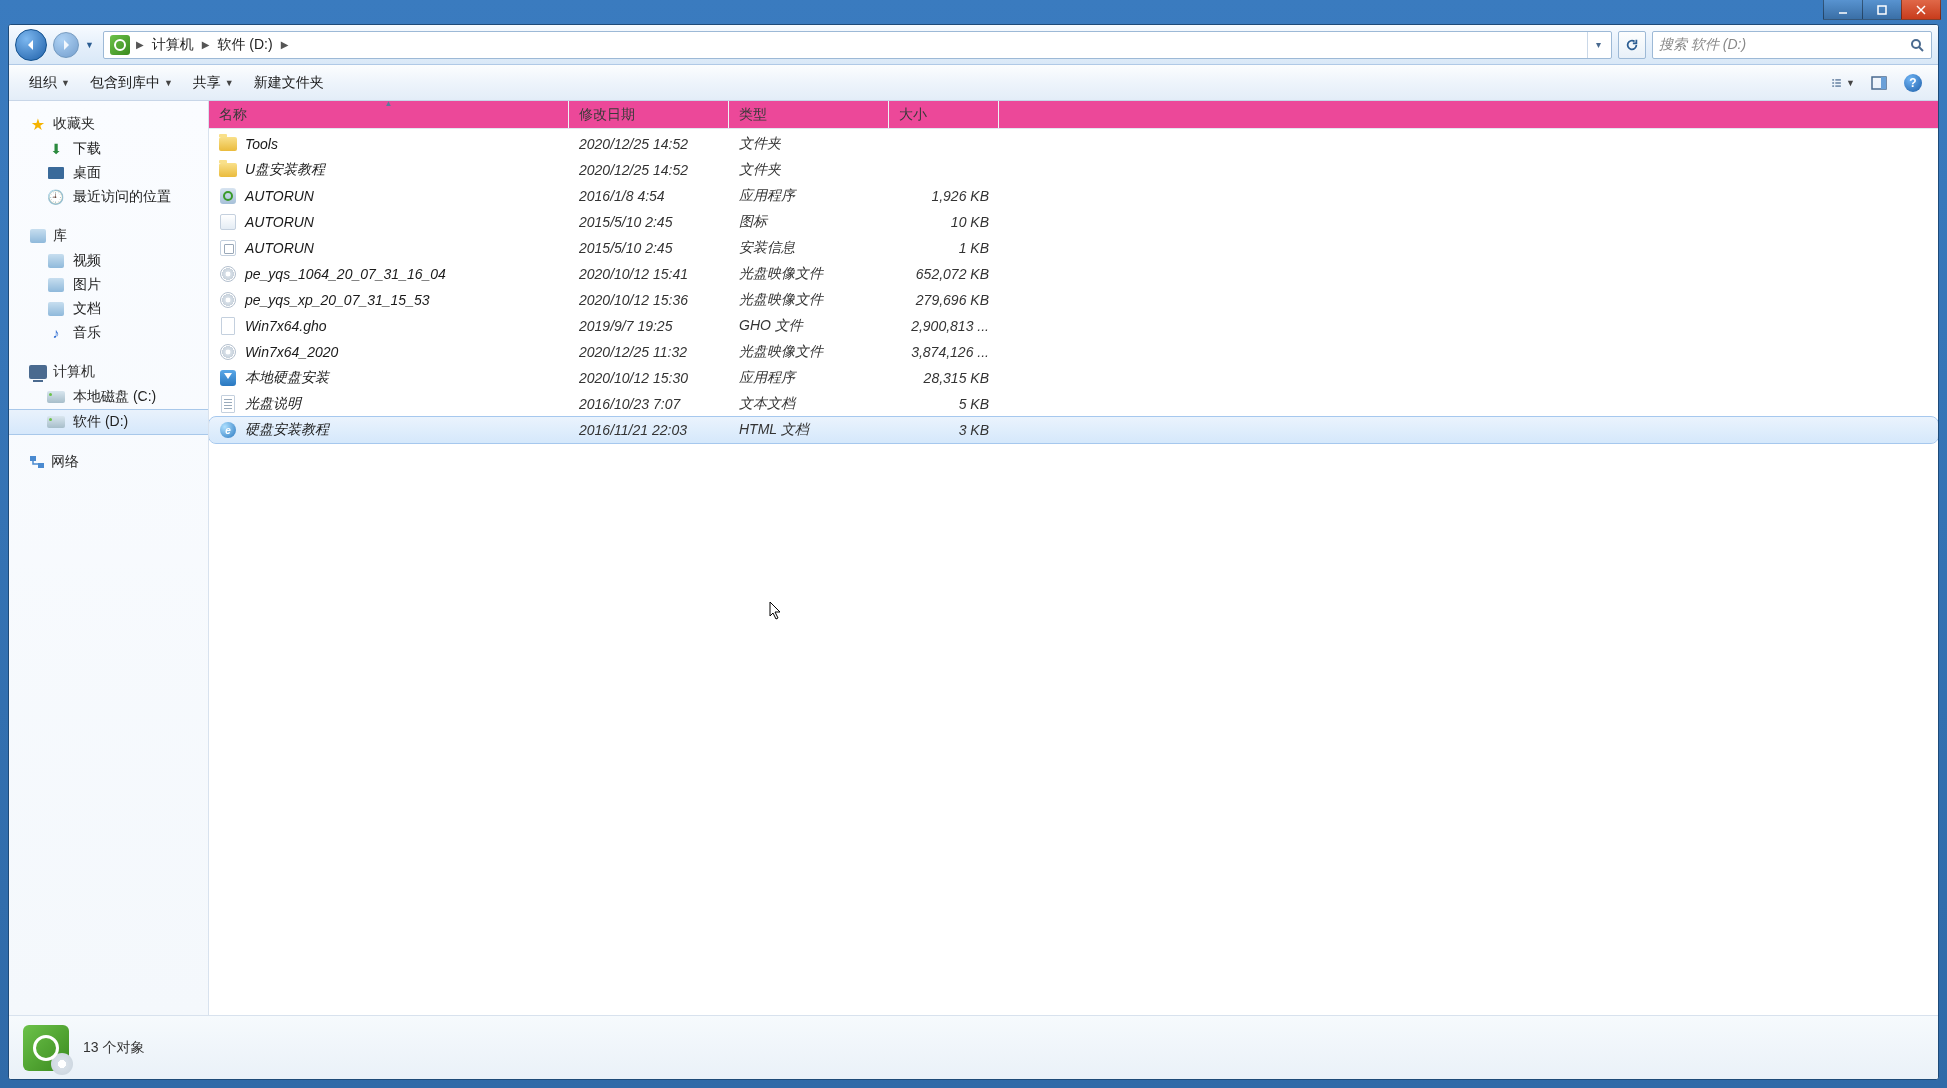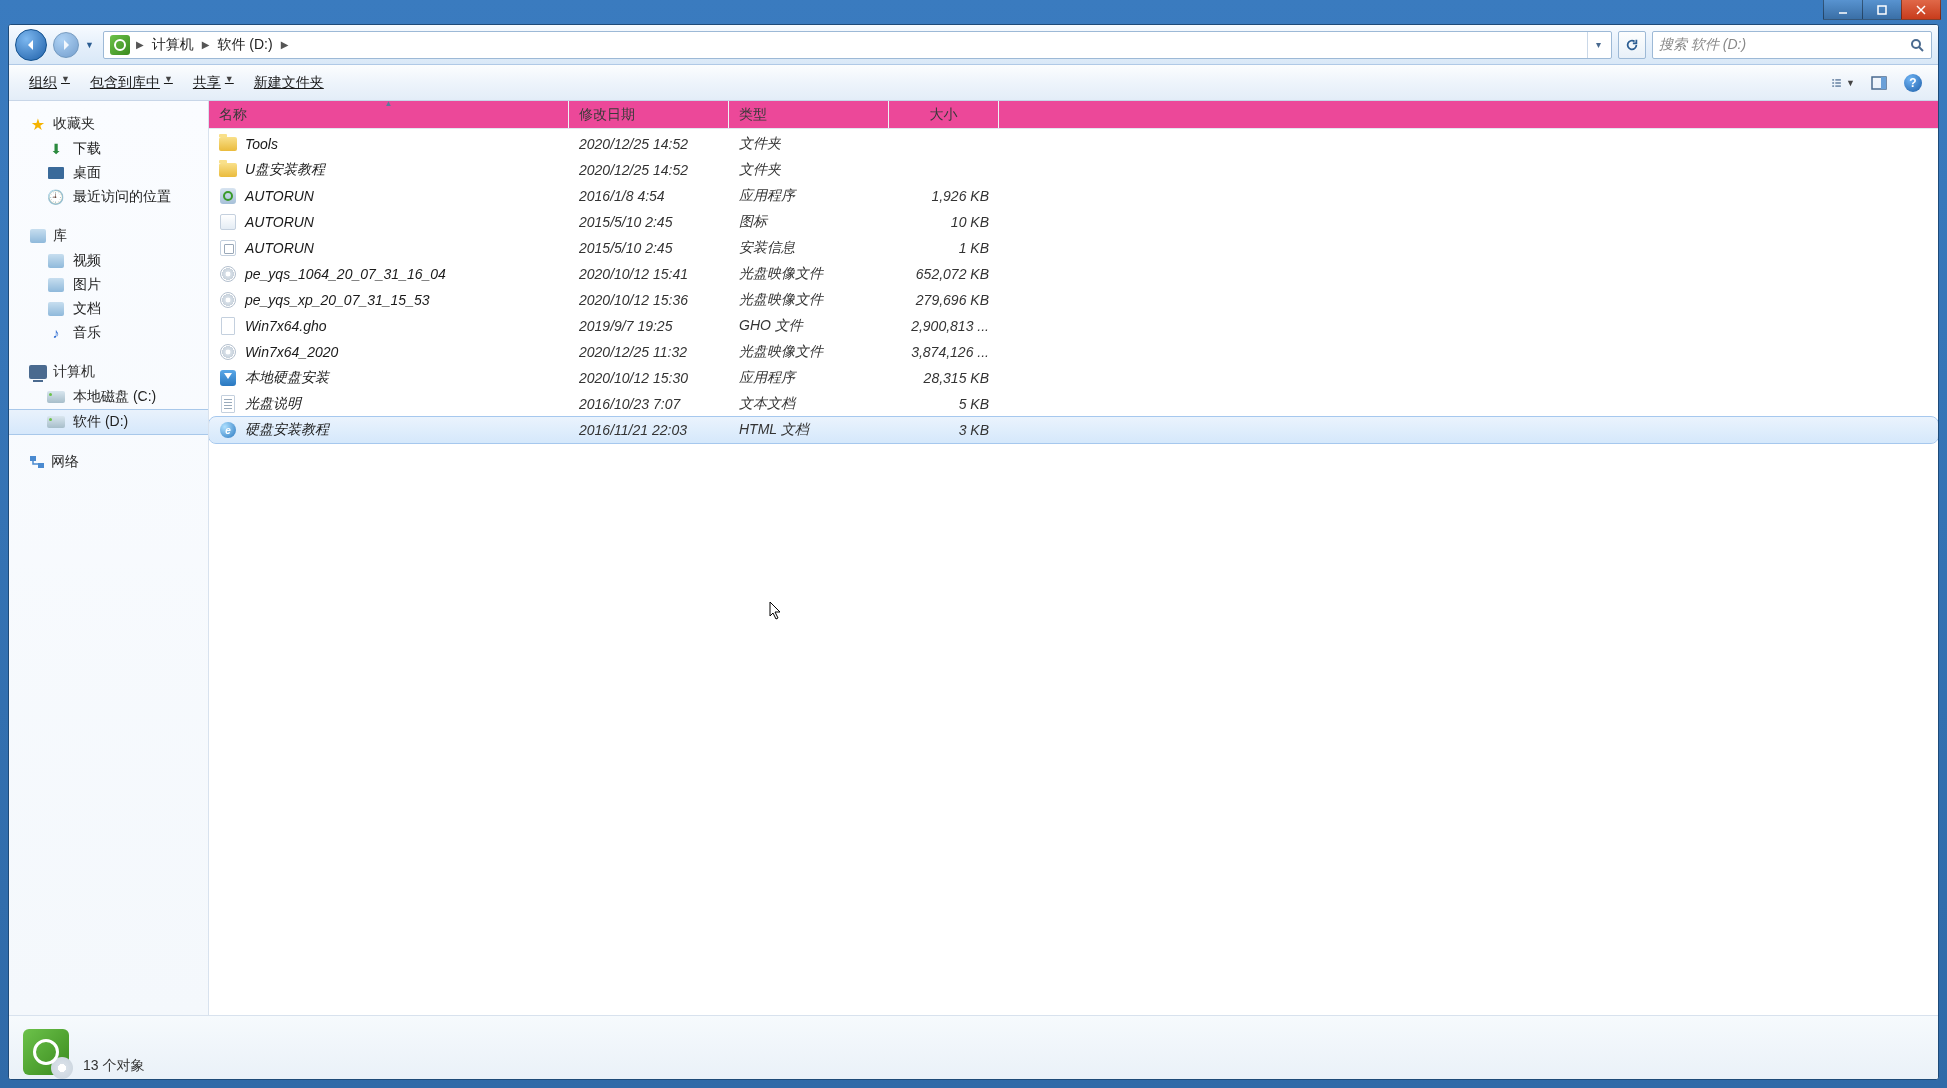--- a/index.html
+++ b/index.html
@@ -115,21 +115,21 @@
 .search-box .mag svg { width:16px;height:16px; stroke:#4a6a8f; fill:none; stroke-width:2; }
 
 
 .toolbar {
   height: 36px;
   background: linear-gradient(to bottom, #fcfdfe 0%, #eef4fb 50%, #e3edf8 100%);
   border-bottom: 1px solid #c8d6e8;
   display:flex; align-items:center; padding: 0 10px;
   font-size: 14px; color:#1a1a1a;
 }
-.tb-item { padding: 4px 10px; display:flex; gap:4px; cursor:default;text-decoration:underline; }
+.tb-item { padding: 4px 10px; display:flex; align-items:center; gap:4px; cursor:default; }
 .tb-item .caret { font-size:9px; color:#444; }
 .tb-spacer { flex:1; }
 .tb-icon-btn {
   width: 30px; height: 26px; margin-left:4px;
   display:flex;align-items:center;justify-content:center;
   border-radius:2px;
 }
 .tb-icon-btn svg { width:18px;height:18px; }
 .view-split { display:flex; align-items:center; border:1px solid transparent; }
 .view-split .caret { font-size:9px; padding:0 4px; color:#444; }
@@ -191,21 +191,21 @@
   border-bottom:1px solid #e0e8f0;
   color:#3a3a3a;
   font-size:14px;
   position:sticky; top:0; background:#ec4899;
 }
 .col { padding: 0 10px; border-right:1px solid #eef2f7; height:100%; display:flex; align-items:center; position:relative;}
 .col.sort::after { content:"▲"; position:absolute; right:50%; top:-2px; font-size:8px; color:#5a7a9a; transform:translateX(50%); }
 .col-name { width: 360px; }
 .col-date { width: 160px; }
 .col-type { width: 160px; }
-.col-size { width: 110px; justify-content:center; }
+.col-size { width: 110px; justify-content:flex-start; }
 
 .rows { padding-top:2px;font-style:italic; }
 .row {
   display:flex; height:26px; align-items:center;
   padding-left: 10px;
 }
 .row .rname { width:350px; display:flex; align-items:center; gap:8px; }
 .row .rdate { width:160px; padding-left:10px; color:#333; }
 .row .rtype { width:160px; padding-left:10px; color:#333; }
 .row .rsize { width:110px; text-align:right; padding-right:10px; color:#333; }
@@ -230,21 +230,21 @@
 .fi-txt { width:14px;height:18px;background:#fff;border:1px solid #c4d0de;border-radius:1px;position:relative;}
 .fi-txt::after{content:"";position:absolute;left:2px;top:3px;width:8px;height:1px;background:#9ab;box-shadow:0 3px 0 #9ab,0 6px 0 #9ab,0 9px 0 #9ab;}
 .fi-html { width:16px;height:16px;background:radial-gradient(circle at 30% 30%,#aee0ff,#2a78c0);border-radius:50%;position:relative;}
 .fi-html::after{content:"e";position:absolute;inset:0;display:flex;align-items:center;justify-content:center;color:#fff;font-size:10px;font-weight:bold;font-style:italic;}
 
 
 .statusbar {
   height: 64px;
   border-top:1px solid #d8e2ee;
   background: linear-gradient(to bottom,#f6fafd,#eaf1f8);
-  display:flex; align-items:flex-end; padding: 4px 14px; gap: 14px;
+  display:flex; align-items:center; padding: 4px 14px; gap: 14px;
   font-size:14px; color:#333;
 }
 .status-icon {
   width:46px;height:46px;
   background: linear-gradient(135deg,#6cc24a,#3a8a1e);
   border-radius:6px;
   position:relative;
 }
 .status-icon::after{content:"";position:absolute;inset:10px;border:3px solid #fff;border-radius:50%;}
 .status-icon::before{content:"";position:absolute;right:-4px;bottom:-4px;width:22px;height:22px;border-radius:50%;background:radial-gradient(circle,#fff 25%,#d8e0e8 26%,#c8d2dc);}

